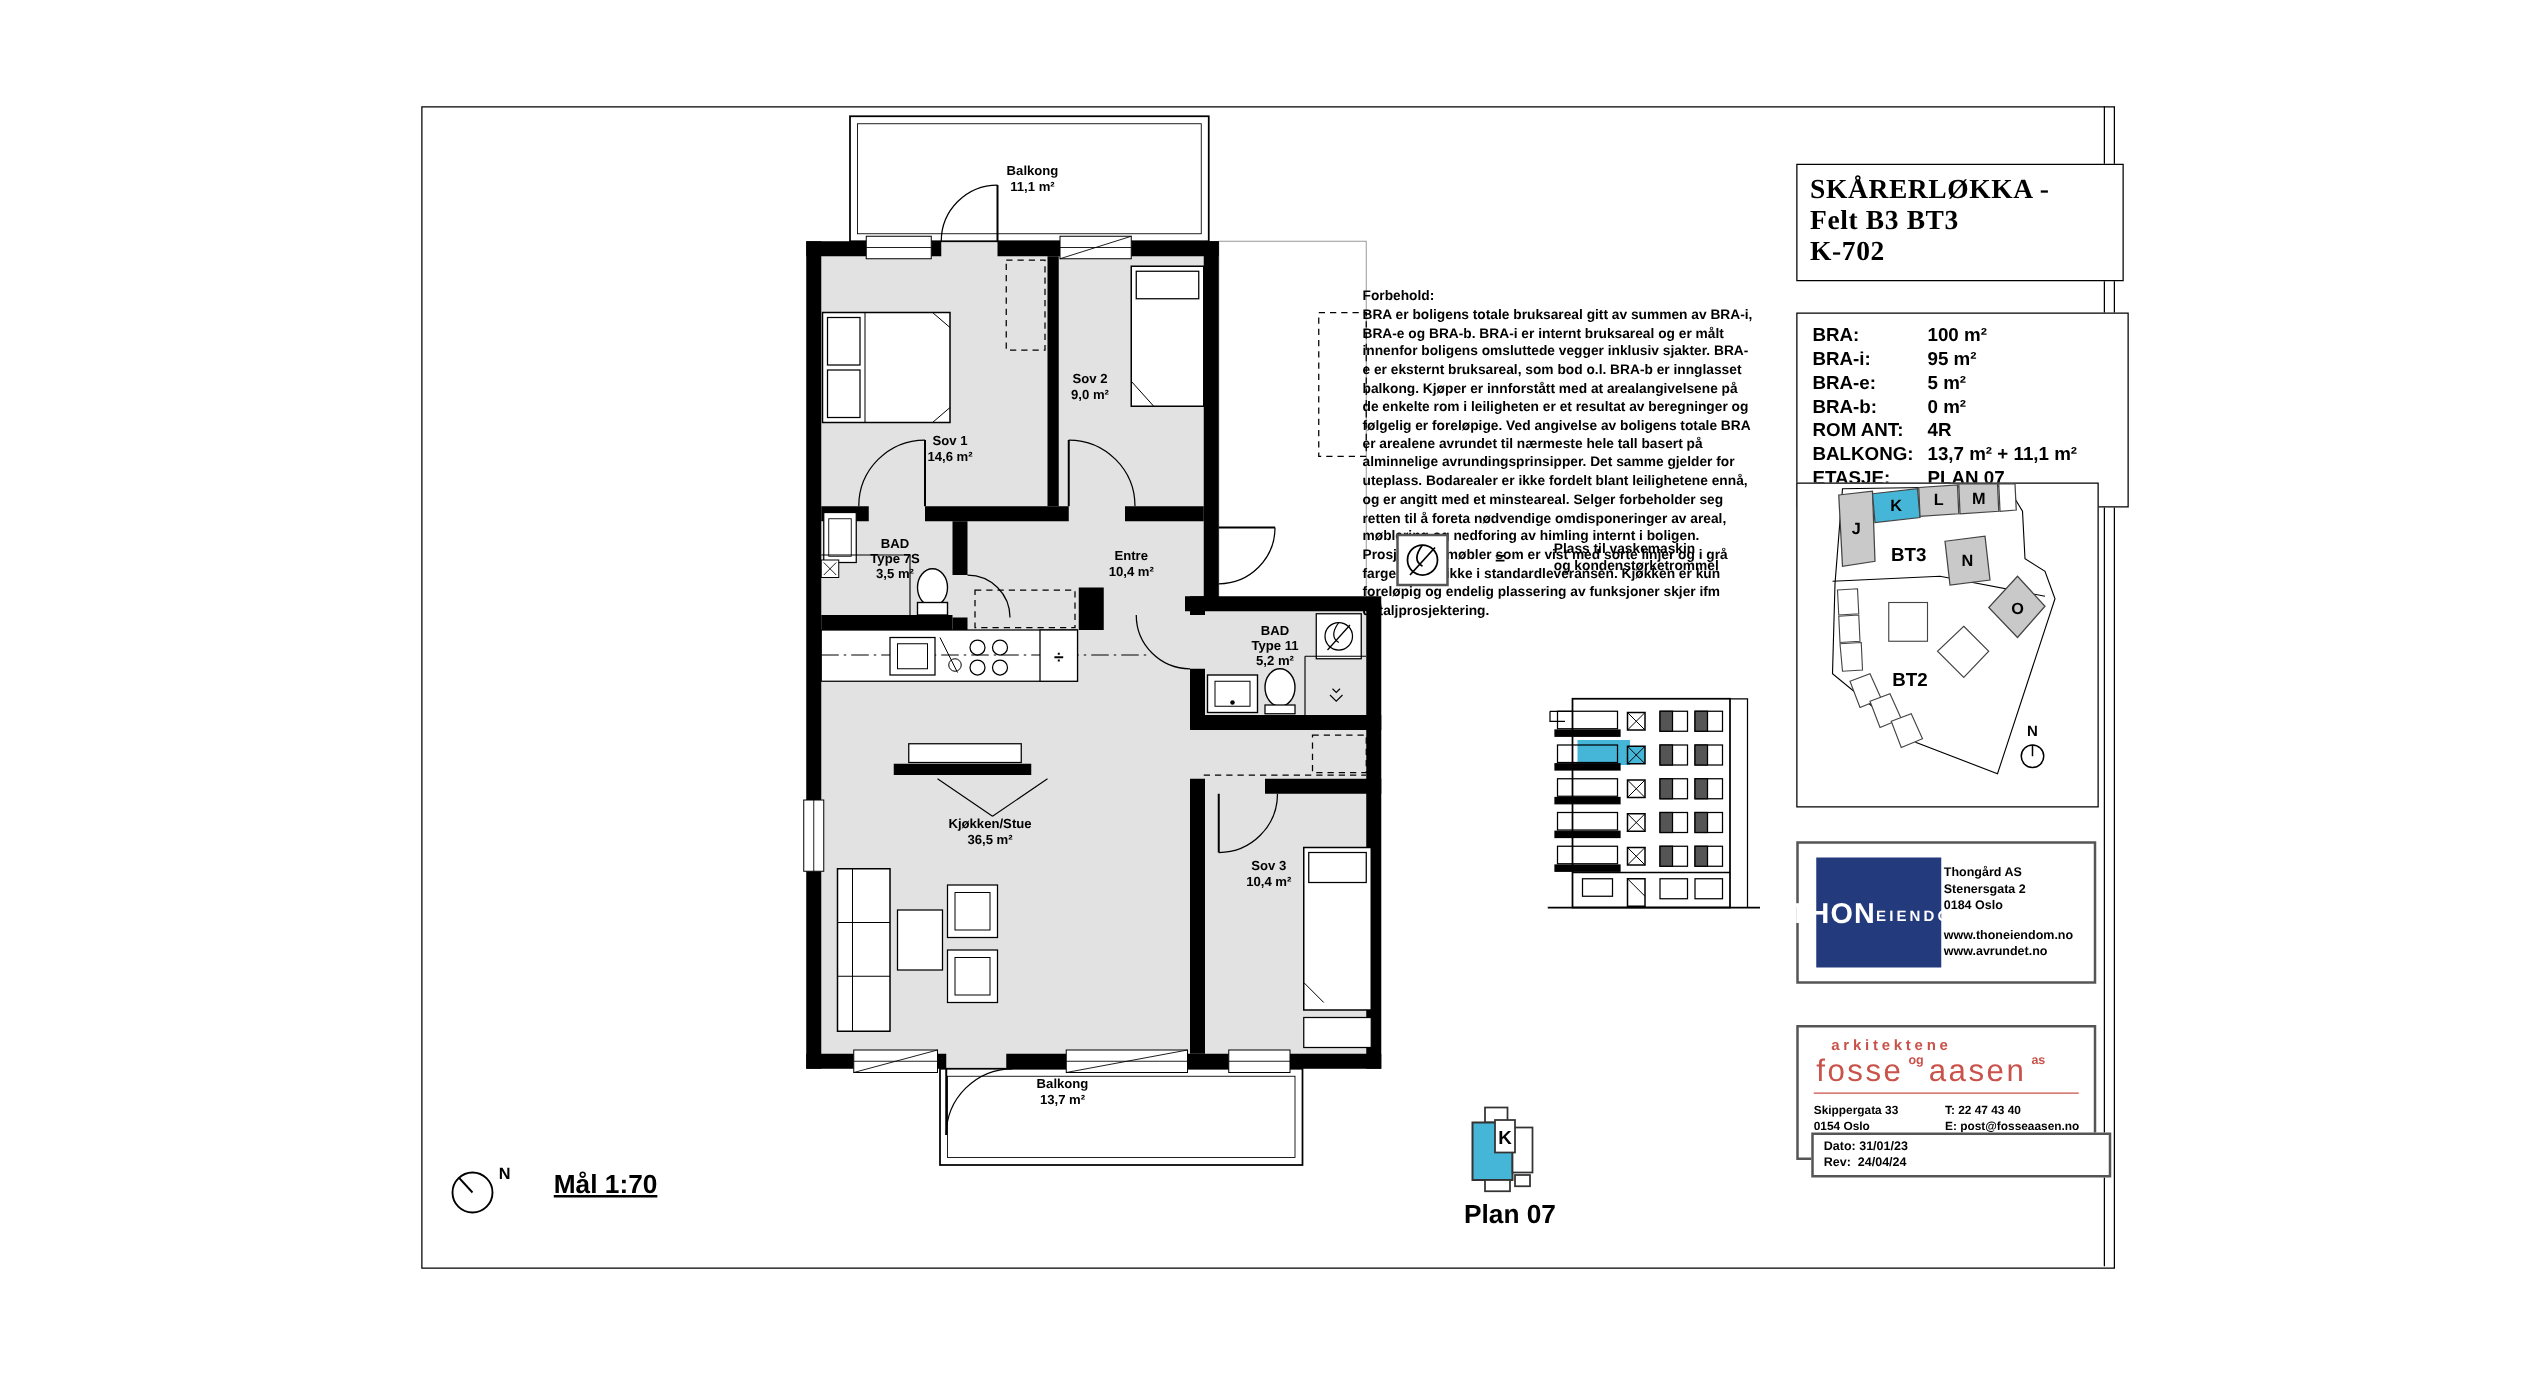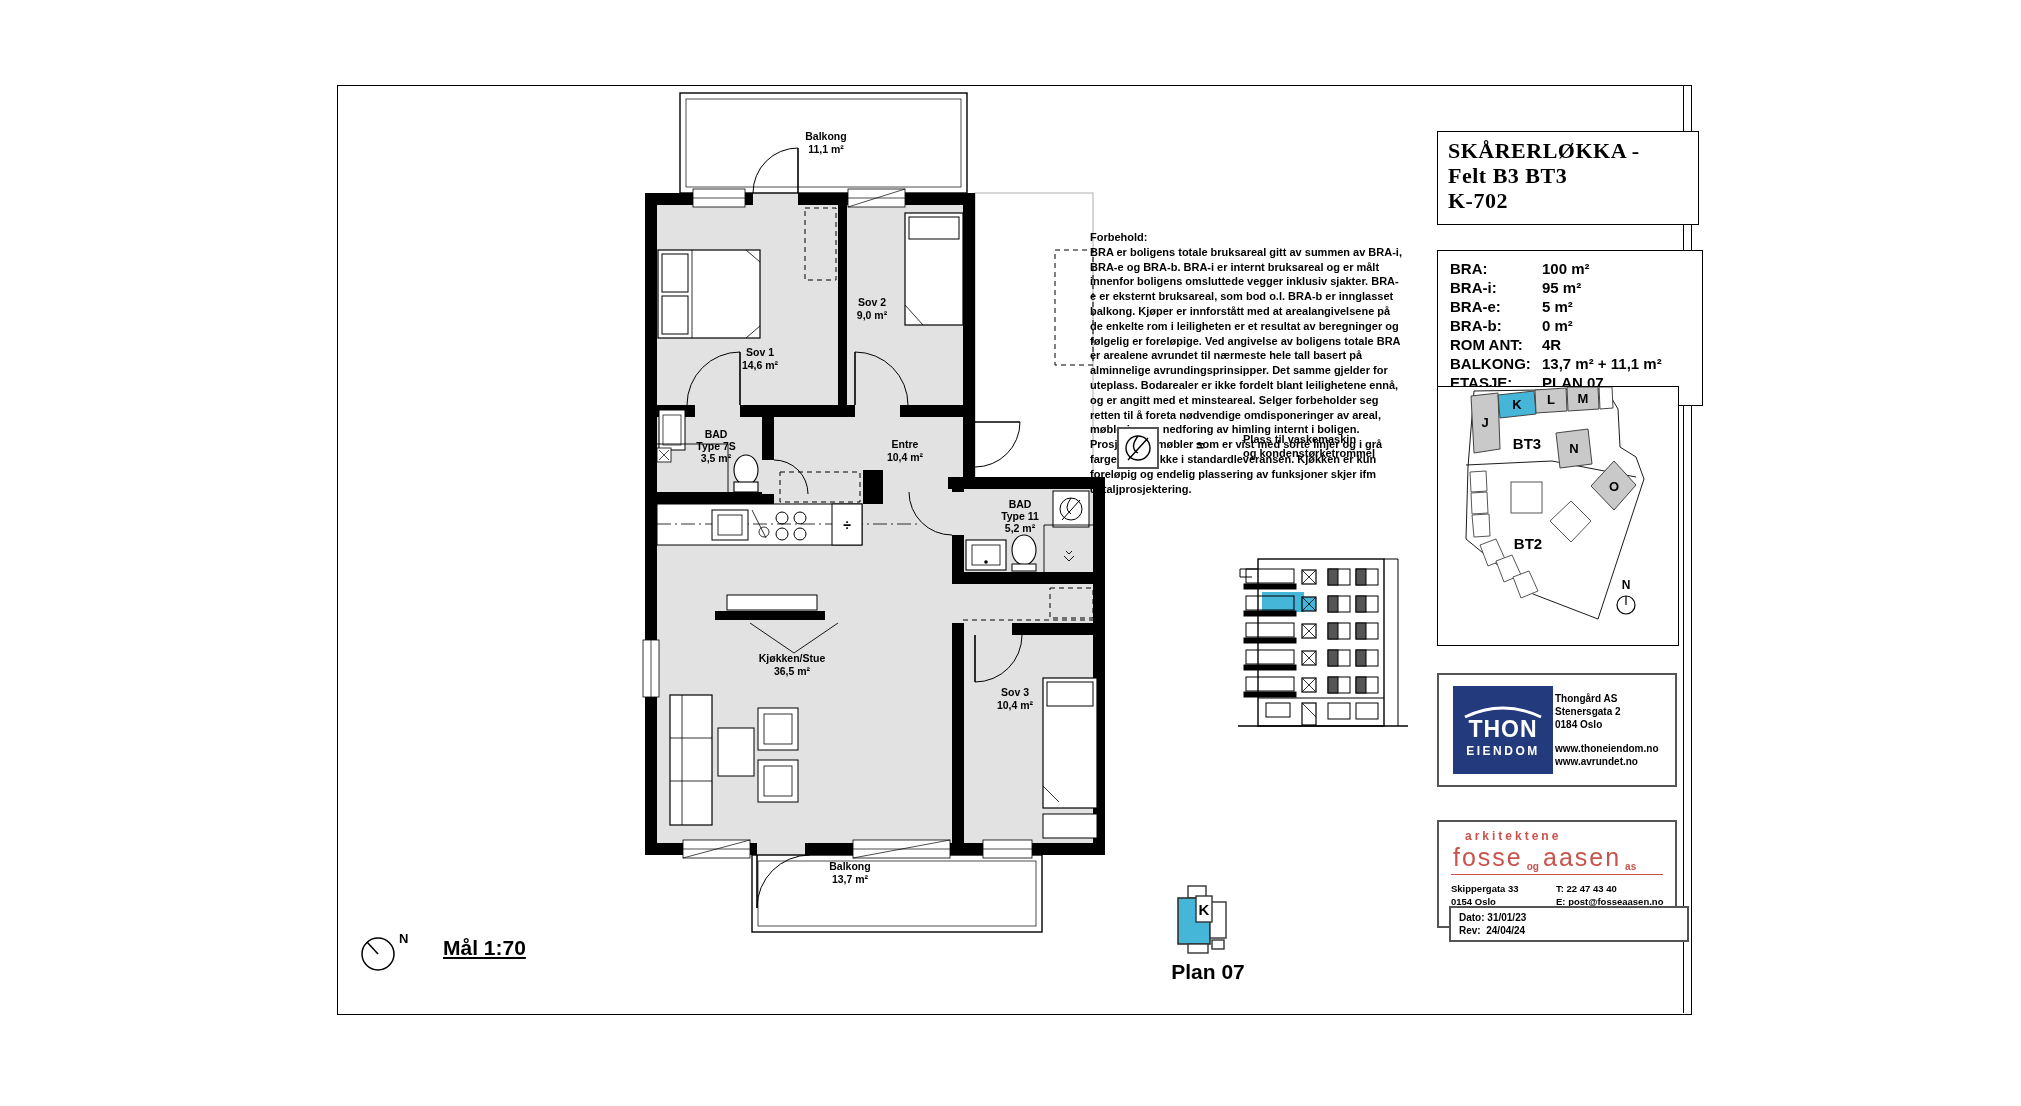--- a/index.html
+++ b/index.html
@@ -8,28 +8,28 @@
   #sheet{left:337px;top:85px;width:1353px;height:928px;border:1.5px solid #000;}
   #sheet-inner-line{left:1683px;top:85px;width:1px;height:928px;background:#000;}
   .panel{position:absolute;left:1437px;width:240px;background:#fff;}
   #title-box{top:131px;height:80px;border:1.5px solid #000;padding:6px 10px;font-family:Liberation Serif, serif;}
   #title-box div{font-size:22px;font-weight:700;line-height:25px;letter-spacing:.5px;}
   #info-box{top:222px;height:146px;border:1.5px solid #000;padding:8px 12px 0 12px;margin-top:28px;}
   .info-row{display:flex;font-size:15px;font-weight:700;line-height:19px;}
   .info-row .lbl{width:92px;}
   #site-box{top:386px;height:258px;border:1.5px solid #000;}
   #thon-box{top:673px;height:114px;border:2px solid #555;display:flex;align-items:center;padding:0 0 0 14px;box-sizing:border-box;}
-  #thon-logo{width:100px;height:88px;display:flex;flex-direction:column;align-items:center;justify-content:center;}
+  #thon-logo{width:100px;height:88px;display:flex;flex-direction:row;align-items:center;justify-content:center;}
   #thon-top{color:#fff;font-size:23px;font-weight:700;letter-spacing:1px;line-height:20px;}
   #thon-bottom{color:#fff;font-size:12px;font-weight:700;letter-spacing:2.5px;margin-top:5px;}
   #thon-text{margin-left:2px;font-size:10px;font-weight:700;line-height:13px;}
   #thon-text .gap{height:11px;}
   #arch-box{top:820px;height:108px;border:2px solid #555;padding:7px 0 0 12px;box-sizing:border-box;}
   #arch-tagline{font-size:12px;font-weight:700;letter-spacing:3px;margin-left:14px;}
-  #arch-logo{display:flex;align-items:flex-end;border-bottom:1.5px solid #c9524b;padding:0 4px 2px 2px;width:206px;}
+  #arch-logo{display:flex;align-items:flex-start;border-bottom:1.5px solid #c9524b;padding:0 4px 2px 2px;width:206px;}
   #arch-logo .big{font-size:25px;letter-spacing:2px;font-weight:400;}
   #arch-logo .small{font-size:10px;margin:0 4px;font-weight:700;}
   #arch-addr{display:flex;margin-top:7px;font-size:9.5px;font-weight:700;line-height:13px;}
   #arch-addr .col1{width:105px;}
   #date-box{top:906px;height:36px;border:2px solid #555;padding:3px 0 0 8px;box-sizing:border-box;
             font-size:10px;font-weight:700;line-height:13px;margin-left:12px;}
   #forbehold{left:1090px;top:230px;width:314px;font-size:11px;font-weight:700;line-height:14.8px;}
   #legend-eq{left:1196px;top:438px;font-size:14px;font-weight:700;}
   #legend-text{left:1243px;top:432px;font-size:11px;font-weight:700;line-height:14px;}
   #plan07-label{left:1168px;top:960px;width:80px;text-align:center;font-size:21px;font-weight:700;}

